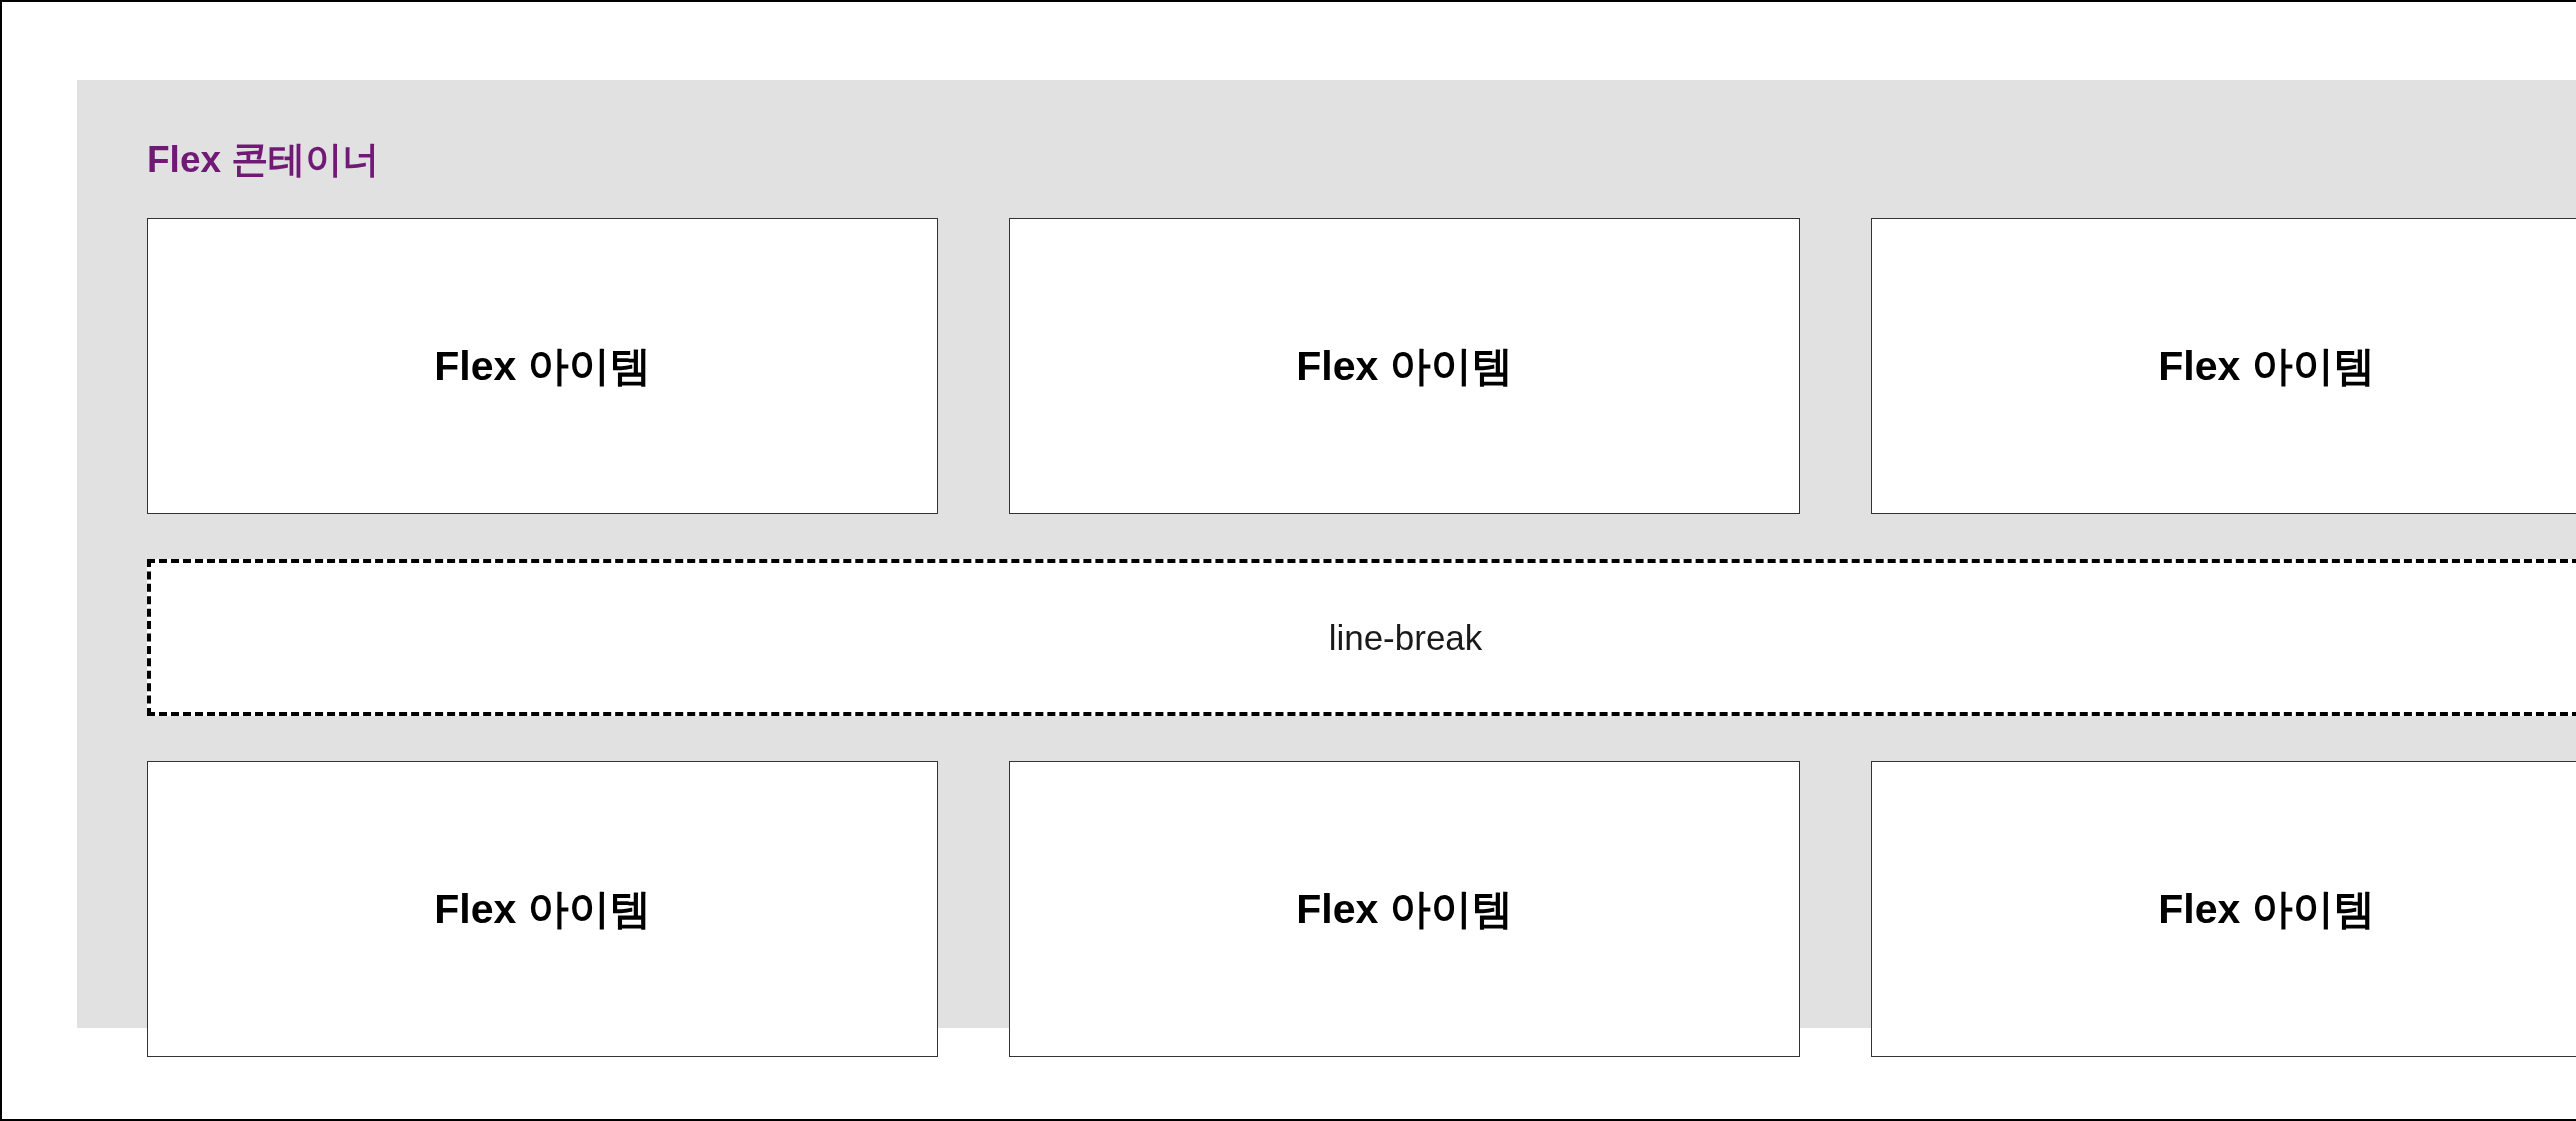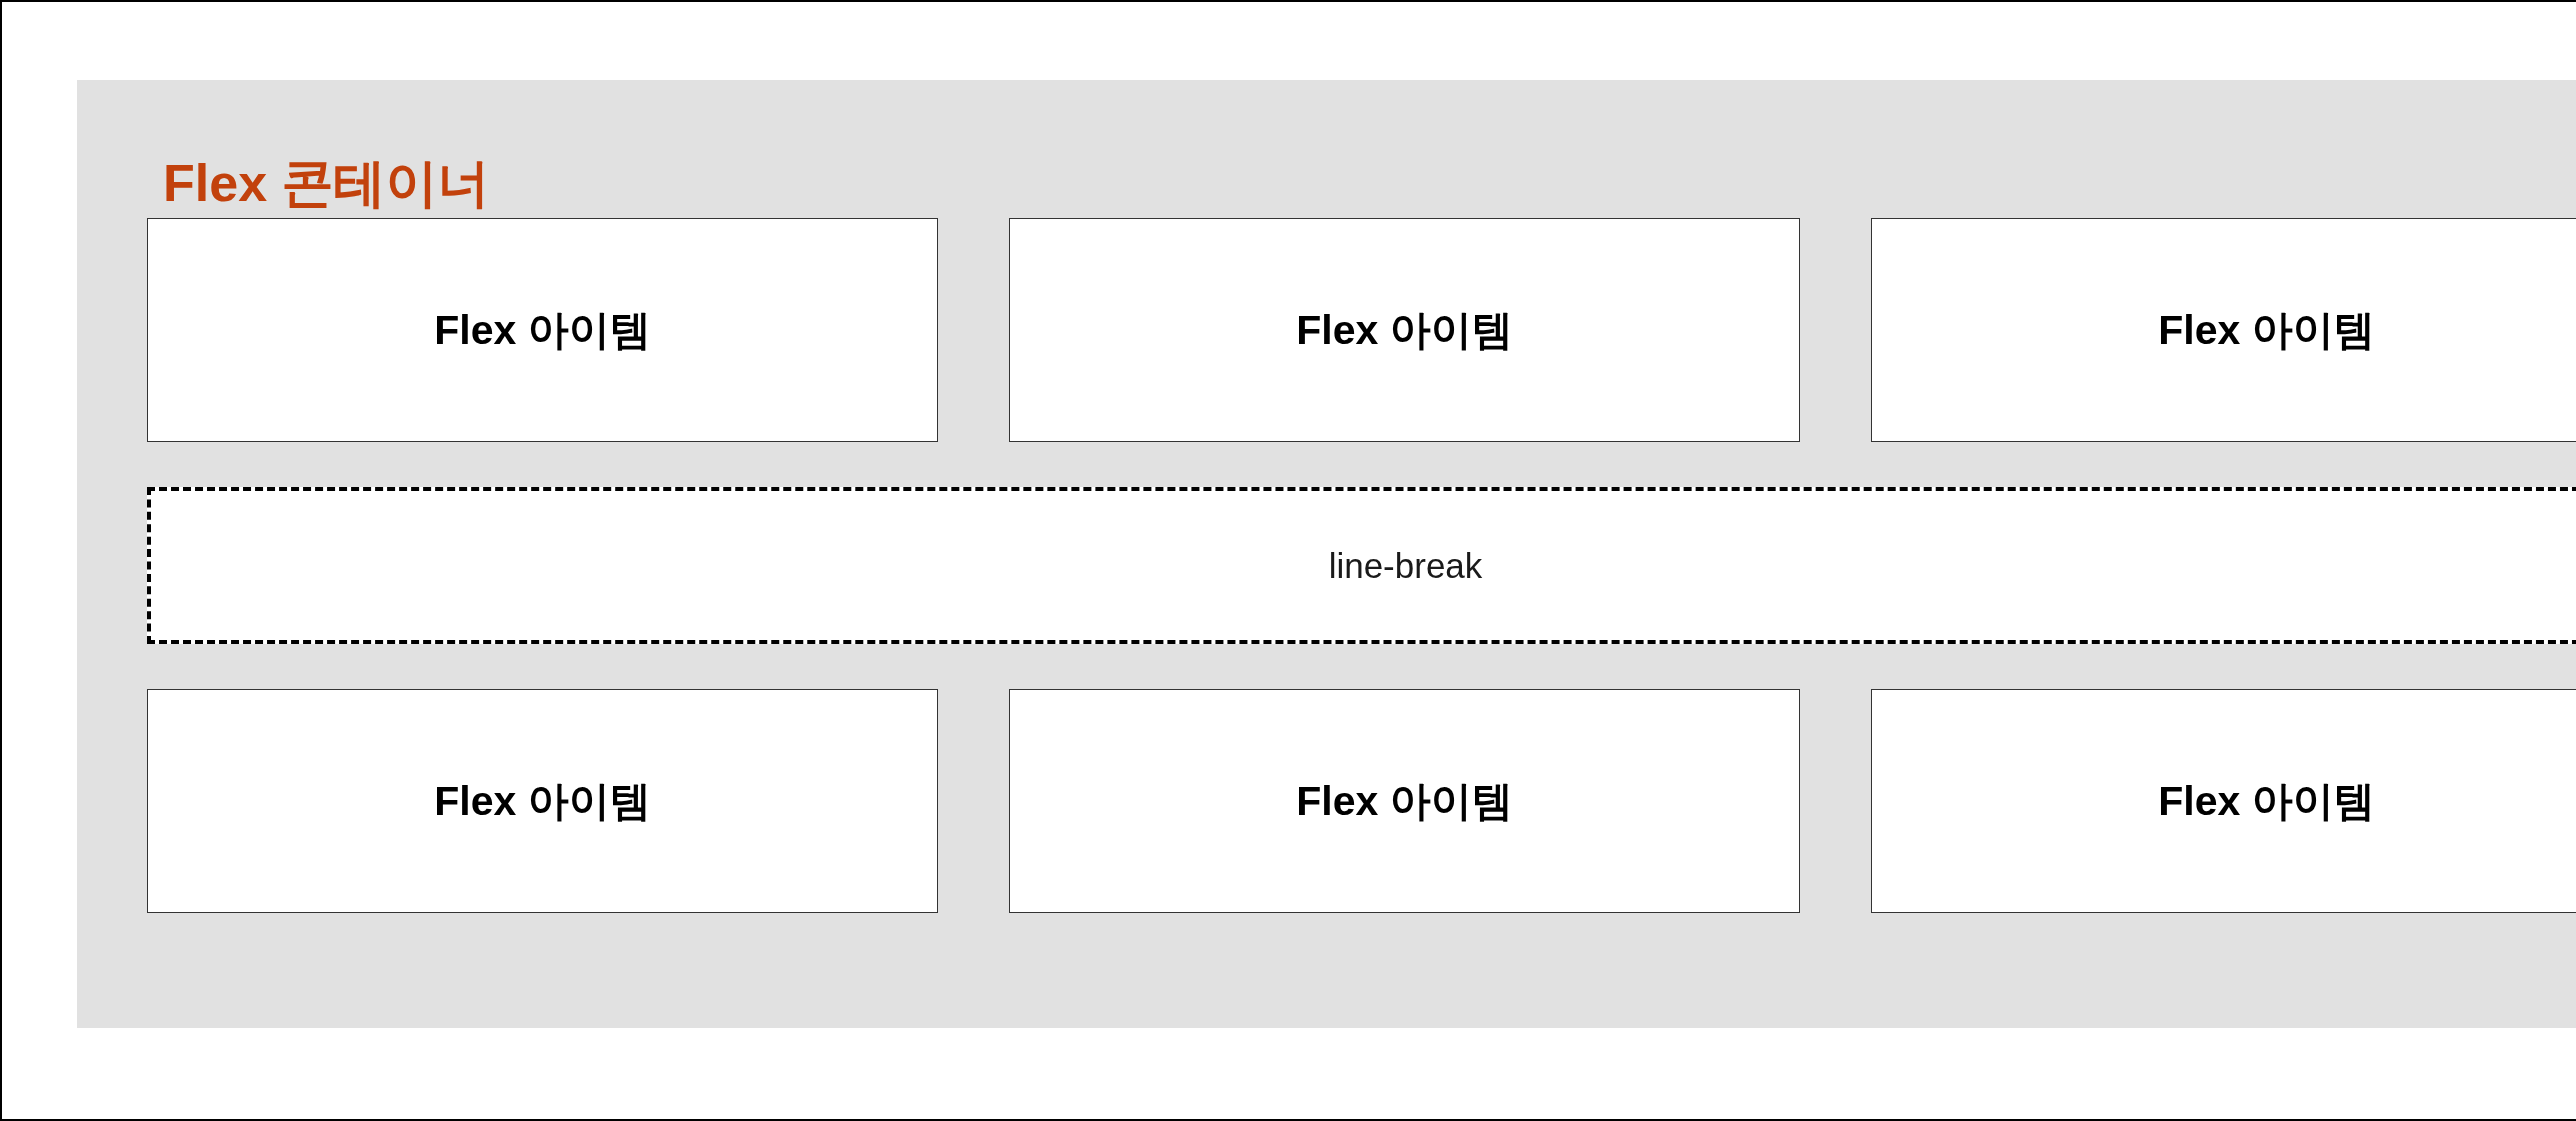--- a/index.html
+++ b/index.html
@@ -35,45 +35,45 @@
     height: 948px;
     box-sizing: border-box;
     background: #e1e1e1;
     padding: 0;
   }
 
   #container-title {
     position: absolute;
     left: 70px;
     top: 61px;
-    margin: 16px;
-    font-size: 52px;
+    margin: 0;
+    font-size: 37px;
     font-weight: bold;
     line-height: 1;
-    color: #c2410c;
+    color: #701a75;
     white-space: nowrap;
   }
 
   
   #flex-rows {
     position: absolute;
     left: 70px;
     top: 138px;
     width: 2517px;
     display: flex;
     flex-wrap: wrap;
     align-items: flex-start;
     column-gap: 71px;
     row-gap: 0px;
   }
 
   .flex-item {
     box-sizing: border-box;
     width: 791px;
-    height: 224px;
+    height: 296px;
     background: #ffffff;
     border: 1.5px solid #333333;
     display: flex;
     align-items: center;
     justify-content: center;
     font-size: 41px;
     font-weight: bold;
     color: #000000;
     white-space: nowrap;
   }

